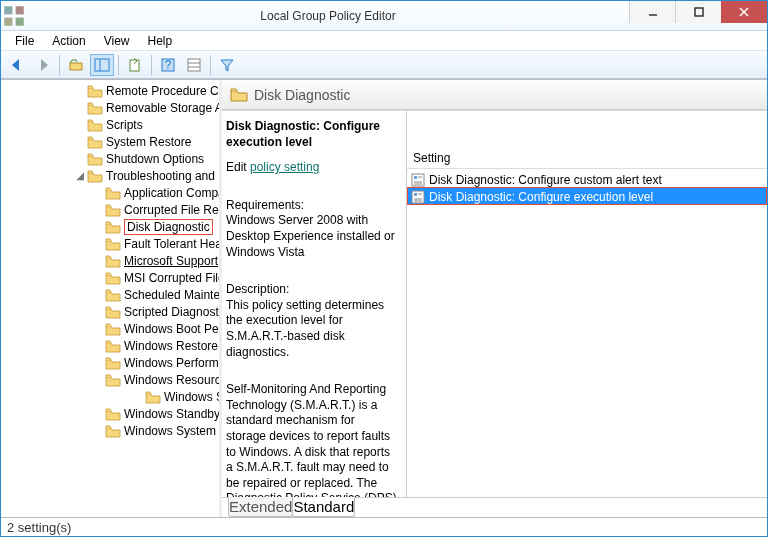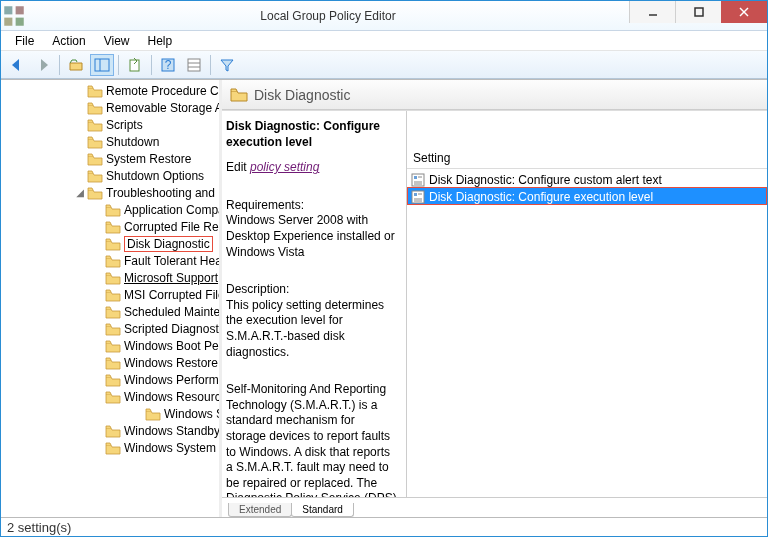--- a/index.html
+++ b/index.html
@@ -27,31 +27,31 @@
 .node .label { white-space: nowrap; color:#000; }
 .node.highlight .label { border:1px solid #e74c3c; padding:0 2px; }
 .rpane { flex:1; display:flex; flex-direction:column; }
 .header { height:30px; background:linear-gradient(#fdfdfd,#ececec); border-bottom:1px solid #ccc; display:flex; align-items:center; padding-left:8px; gap:6px; }
 .header .big-folder { width:18px; height:16px; }
 .header .htxt { font-size:14px; color:#555; }
 .body { flex:1; display:flex; border-top:1px solid #ddd; overflow:hidden; }
 .desc { width: 185px; padding: 8px 8px 8px 4px; border-right:1px solid #ccc; overflow:hidden; line-height:1.3; }
 .desc .dtitle { font-weight:bold; margin-bottom:10px; }
 .desc .editrow { margin-bottom:12px; }
-.desc .link { color:#701a75; text-decoration:underline;font-style:italic; }
+.desc .link { color:#0f766e; text-decoration:underline; }
 .desc .sect { margin-bottom:10px;margin-top:22px; }
 .listwrap { flex:1; display:flex; flex-direction:column; overflow:hidden; }
 .colhead { height:22px; border-bottom:1px solid #dcdcdc; display:flex; align-items:center; padding-left:6px; background:#fff;margin-top:36px; }
 .rows { flex:1; overflow-x:scroll; overflow-y:hidden; position:relative; }
 .rows-inner { width: 360px; }
 .row { height:18px; display:flex; align-items:flex-end; padding-left:4px; gap:4px; white-space:nowrap;}
 .row.selected { background:#1e90ff; color:#fff; border:1px solid #e74c3c; padding-left:3px; }
 .rowicon { width:14px; height:14px; }
 .tabs { height:20px; border-top:1px solid #ccc; display:flex; align-items:flex-end; padding-left:6px; }
-.tab { border:1px solid #bbb; border-top:none; border-radius:0 0 3px 3px; padding:1px 10px; margin-right:-1px; background:#fff; font-size:10px; }
+.tab { border:1px solid #bbb; border-top:none; border-radius:0 0 3px 3px; padding:1px 0; margin-right:-1px; background:#fff; font-size:15px; }
 .tab.inactive { background:#f4f4f4; color:#555; }
 .status { height:20px; border-top:1px solid #bbb; padding:2px 6px; font-size:13px; color:#333; }
 
 ::-webkit-scrollbar { width:16px; height:16px; }
 ::-webkit-scrollbar-track { background:#f0f0f0; }
 ::-webkit-scrollbar-thumb { background:#c8c8c8; border:1px solid #a9a9a9; }
 ::-webkit-scrollbar-button { background:#efefef; border:1px solid #bcbcbc; height:16px; width:16px;}
 </style>
 </head>
 <body>
@@ -165,28 +165,20 @@
           </svg>
           <span class="label">Removable Storage Ac</span>
         </div>
         <div class="node" style="padding-left: 72px;">
           <span class="exp"></span>
           <svg class="folder" viewBox="0 0 16 14">
             <path d="M1 4h5l1 2h8v7H1z" fill="#f6d67b" stroke="#c99a3b" stroke-width="0.8"></path>
             <path d="M1 4V2h4l1 2" fill="#f6d67b" stroke="#c99a3b" stroke-width="0.8"></path>
           </svg>
           <span class="label">Scripts</span>
-        </div>
-        <div class="node" style="padding-left: 72px;">
-          <span class="exp"></span>
-          <svg class="folder" viewBox="0 0 16 14">
-            <path d="M1 4h5l1 2h8v7H1z" fill="#f6d67b" stroke="#c99a3b" stroke-width="0.8"></path>
-            <path d="M1 4V2h4l1 2" fill="#f6d67b" stroke="#c99a3b" stroke-width="0.8"></path>
-          </svg>
-          <span class="label">Shutdown</span>
         </div>
         <div class="node" style="padding-left: 72px;">
           <span class="exp"></span>
           <svg class="folder" viewBox="0 0 16 14">
             <path d="M1 4h5l1 2h8v7H1z" fill="#f6d67b" stroke="#c99a3b" stroke-width="0.8"></path>
             <path d="M1 4V2h4l1 2" fill="#f6d67b" stroke="#c99a3b" stroke-width="0.8"></path>
           </svg>
           <span class="label">System Restore</span>
         </div>
         <div class="node" style="padding-left: 72px;">

